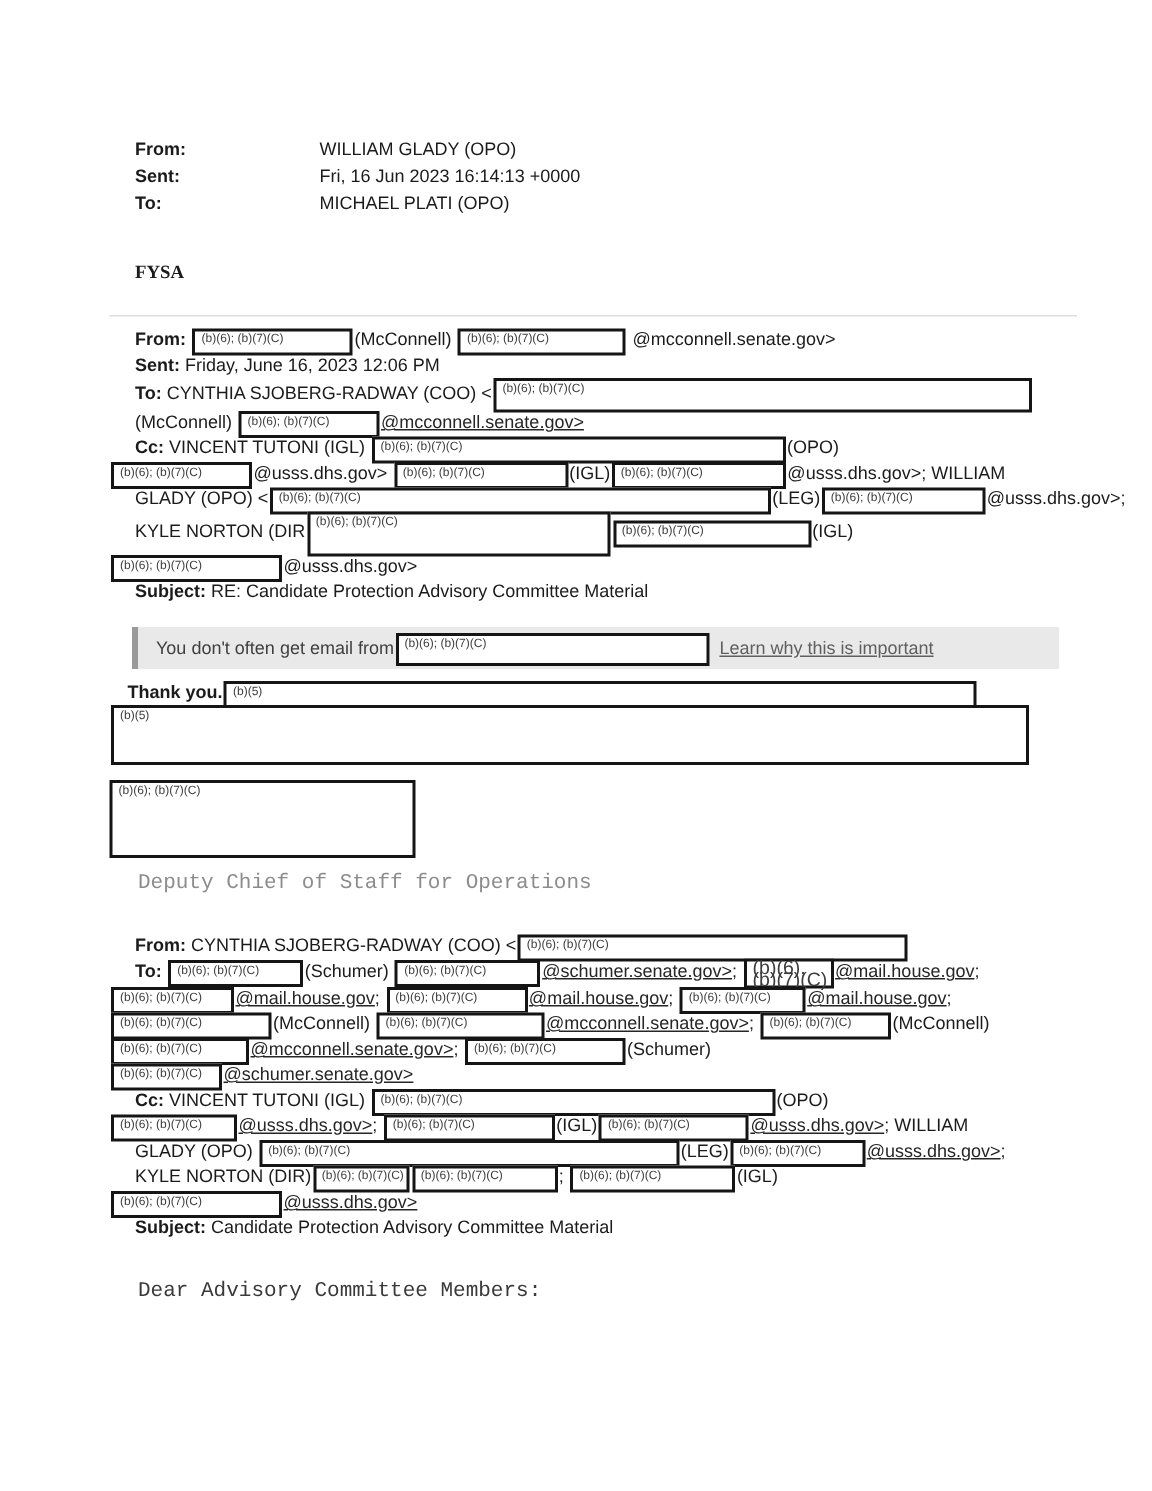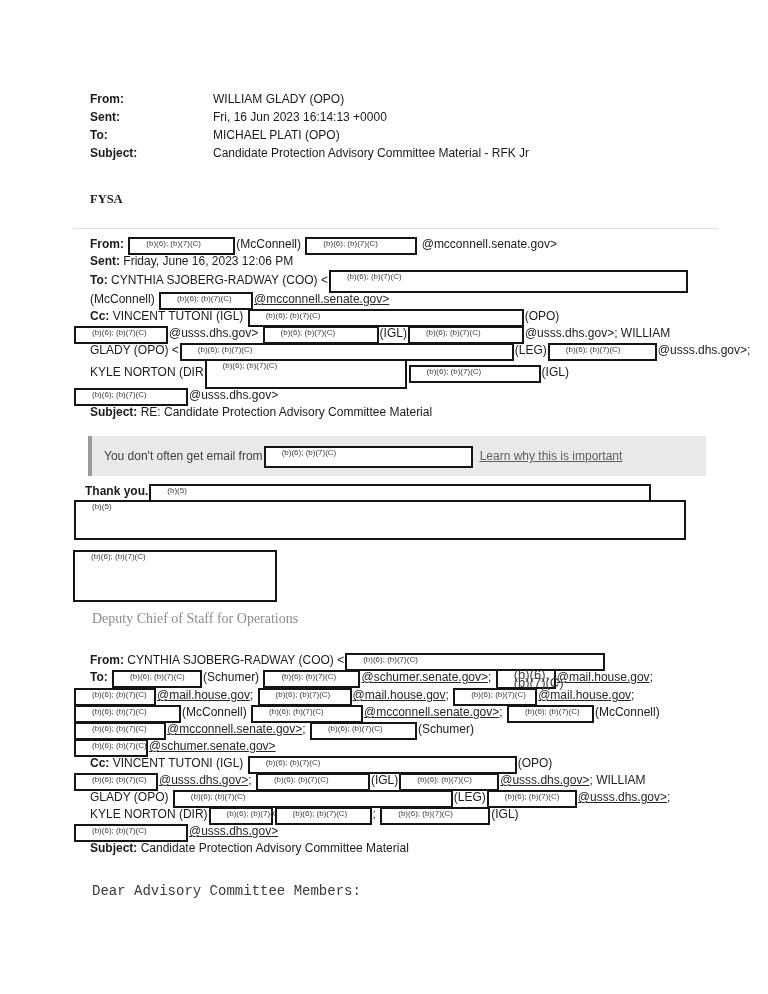--- a/index.html
+++ b/index.html
@@ -22,57 +22,56 @@
   .hline.ind{padding-left:17px;}
   .hline.ind2{padding-left:12px;}
   .b{font-weight:bold;}
   .lk{text-decoration:underline;color:#262626;}
   .box{
     display:inline-block;vertical-align:middle;position:relative;
     border:2px solid #151515;background:#fff;height:14px;
     margin:0 1px -2px 1px;box-sizing:content-box;
   }
   .boxlab{
-    position:absolute;top:0px;left:16px;font-size:8px;line-height:9px;
+    position:absolute;top:0px;left:4px;font-size:8px;line-height:9px;
     color:#3d3d3d;white-space:nowrap;letter-spacing:0px;
   }
   .boxlab2{top:0;display:flex;flex-direction:column;}
   .boxlab2 span{font-size:13px;line-height:8px;color:#3d3d3d;}
 
   
   .banner{
-    display:flex;align-items:center;height:40px;
+    display:flex;align-items:center;height:28px;
     margin:15px 12px 7px 15px;
     background:var(--banner-bg,#e9e9e9);
     border-left:4px solid var(--banner-bar,#9a9a9a);
     font-size:12px;color:#3f3f3f;
   }
   .banner-text{margin-left:12px;}
   .banner-box{height:18px;width:205px;}
   .banner-link{color:var(--link-gray,#5f5f5f);text-decoration:underline;margin-left:6px;cursor:pointer;}
 
   
   .sig{margin-top:12px;}
   .sigbox{display:block;width:200px;height:48px;border:2px solid #151515;position:relative;background:#fff;}
-  .sigline{font-family:Liberation Serif, serif;color:var(--sig-gray,#8c8c8c);
+  .sigline{font-family:Liberation Mono, monospace;color:var(--sig-gray,#8c8c8c);
     font-size:14px;line-height:18px;margin-left:19px;}
   .sig .first{margin-top:8px;}
   .email3{margin-top:24px;}
   .dear{font-family:Liberation Mono, monospace;font-size:14px;color:#3a3a3a;margin:26px 0 0 19px;}
 </style>
 </head>
 <body>
 
 <div class="page">
 
   <div class="h1rows">
       <div class="h1row"><span class="h1lab">From:</span><span>WILLIAM GLADY (OPO)</span></div>
       <div class="h1row"><span class="h1lab">Sent:</span><span>Fri, 16 Jun 2023 16:14:13 +0000</span></div>
       <div class="h1row"><span class="h1lab">To:</span><span>MICHAEL PLATI (OPO)</span></div>
-      <div class="h1row"><span class="h1lab">Subject:</span><span>Candidate Protection Advisory Committee Material - RFK Jr</span></div>
     </div>
 
   <div class="fysa">FYSA</div>
 
   <hr class="sep">
 
   <div class="hblock">
       <div class="hline ind"><span class="b">From: </span><span class="box" style="width: 103px;"><span class="boxlab">(b)(6); (b)(7)(C)</span></span><span>(McConnell) </span><span class="box" style="width: 108px;"><span class="boxlab">(b)(6); (b)(7)(C)</span></span><span> @mcconnell.senate.gov&gt;</span></div>
       <div class="hline ind"><span class="b">Sent: </span><span>Friday, June 16, 2023 12:06 PM</span></div>
       <div class="hline ind"><span class="b">To: </span><span>CYNTHIA SJOBERG-RADWAY (COO) &lt;</span><span class="box" style="width: 355px; height: 19px;"><span class="boxlab">(b)(6); (b)(7)(C)</span></span></div>

